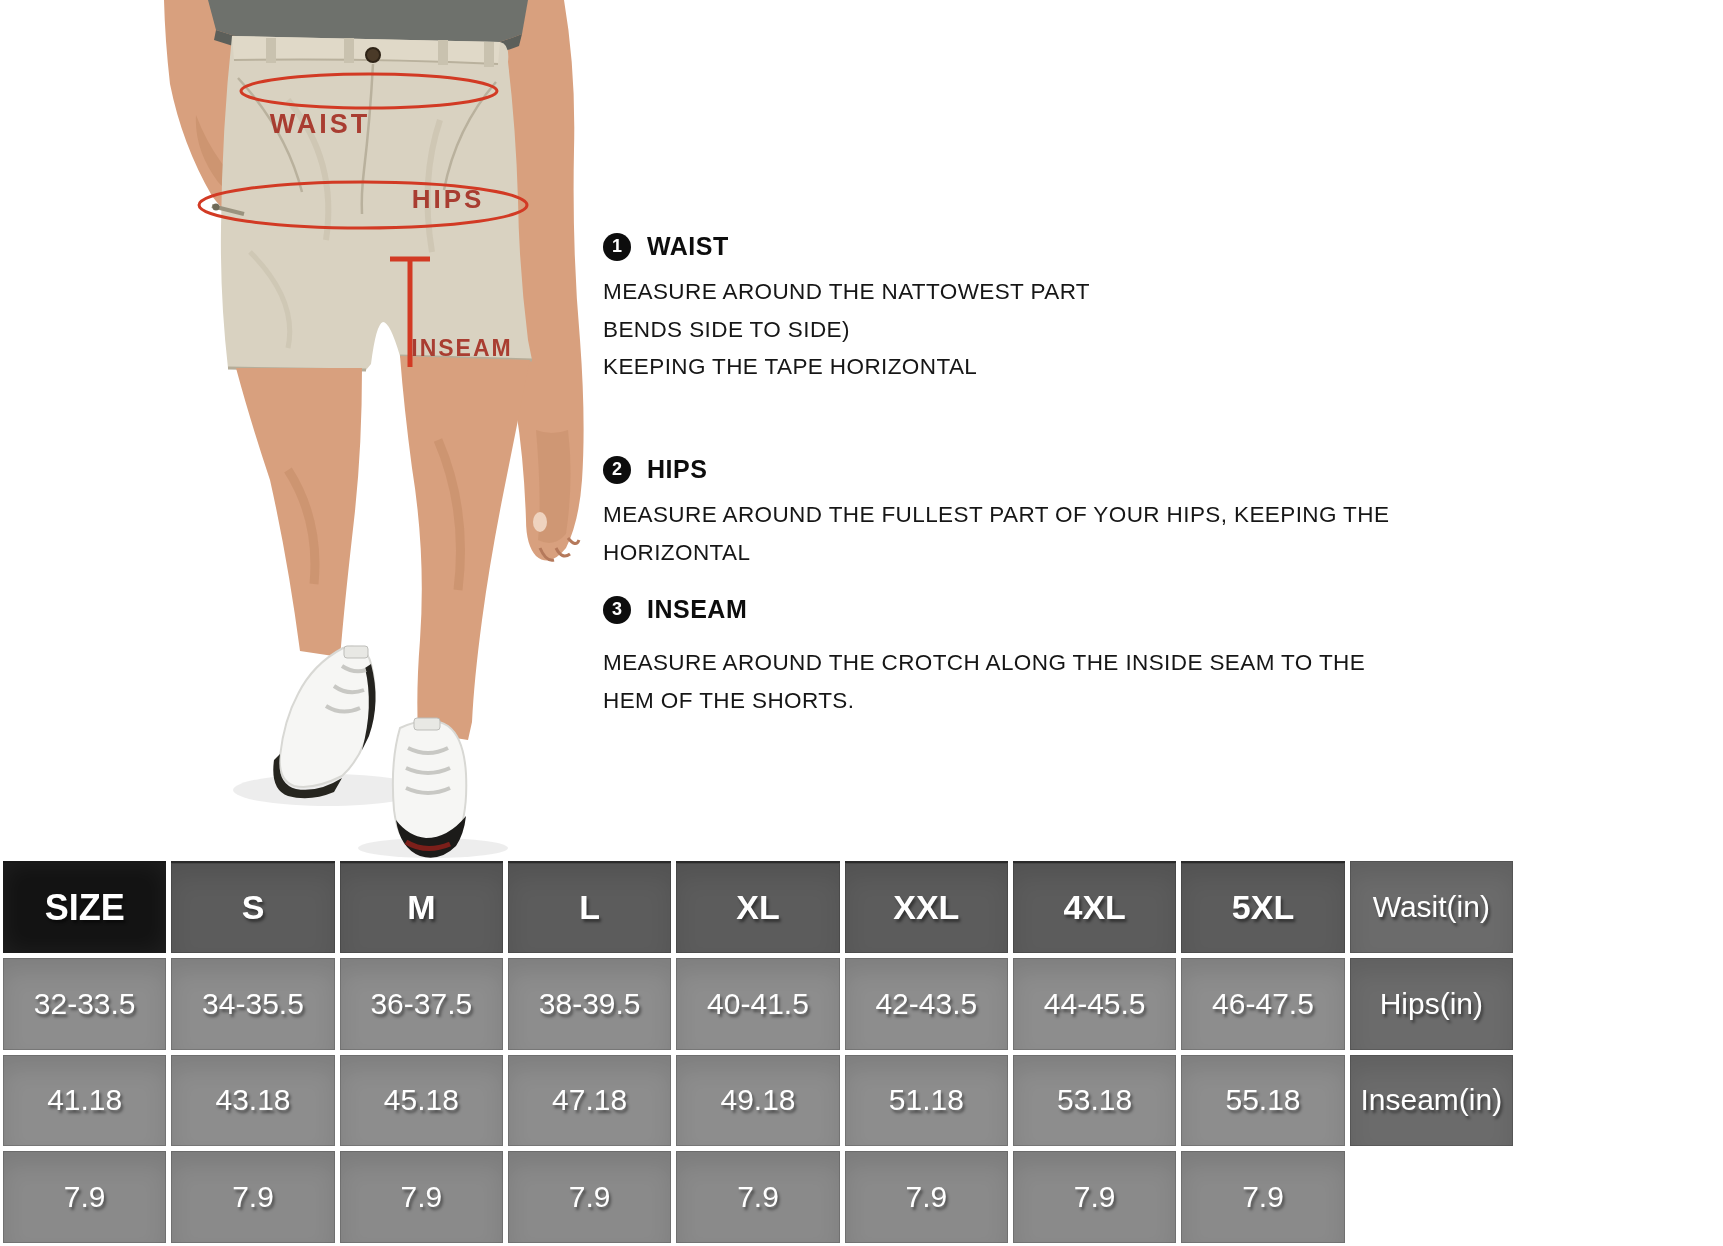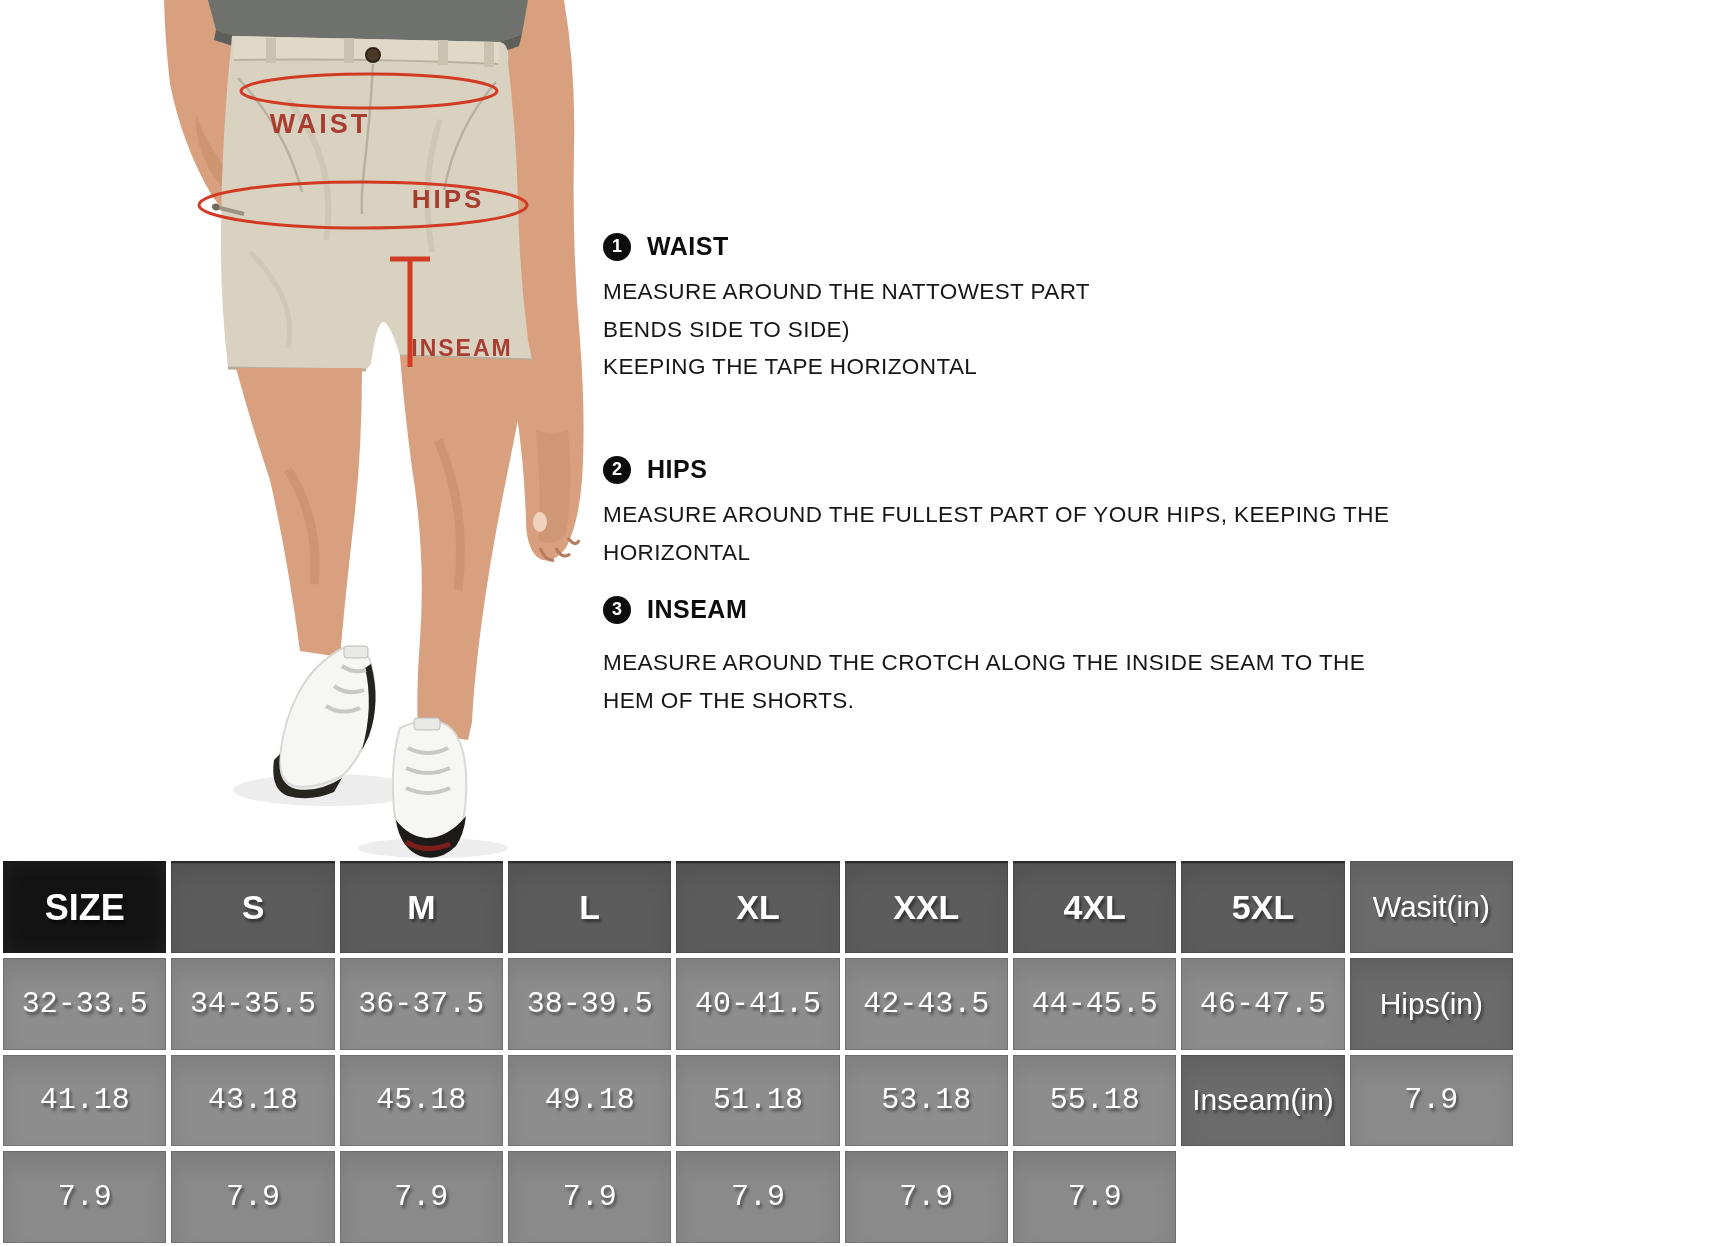--- a/index.html
+++ b/index.html
@@ -32,21 +32,21 @@
   }
   .cell{
     display:flex;align-items:center;justify-content:center;
     color:#fff;font-size:30px;
     text-shadow:2px 3px 3px rgba(0,0,0,.45);
     box-shadow:inset 0 0 0 1px rgba(0,0,0,.14), inset 0 14px 22px rgba(0,0,0,.10);
   }
   .cell.h{background:#5c5c5c;font-size:34px;font-weight:bold;border-top:2px solid rgba(25,25,25,.75);}
   .cell.h.size{background:#131313;font-size:36px;box-shadow:inset 0 0 26px rgba(255,255,255,.06);}
   .cell.label{background:#6b6b6b;}
-  .cell.d{background:#8d8d8d;font-family:Liberation Mono, monospace;}
+  .cell.d{background:#8d8d8d;}
   .cell.d.r3{background:#8a8a8a;}
 </style>
 </head>
 <body>
 
 <div class="page">
 
   <div class="photo">
     <svg viewBox="0 0 460 858">
 
@@ -185,20 +185,21 @@
     <div class="cell d">38-39.5</div>
     <div class="cell d">40-41.5</div>
     <div class="cell d">42-43.5</div>
     <div class="cell d">44-45.5</div>
     <div class="cell d">46-47.5</div>
 
     <div class="cell label">Hips(in)</div>
     <div class="cell d">41.18</div>
     <div class="cell d">43.18</div>
     <div class="cell d">45.18</div>
+    <div class="cell d">47.18</div>
     <div class="cell d">49.18</div>
     <div class="cell d">51.18</div>
     <div class="cell d">53.18</div>
     <div class="cell d">55.18</div>
 
     <div class="cell label">Inseam(in)</div>
     <div class="cell d r3">7.9</div>
     <div class="cell d r3">7.9</div>
     <div class="cell d r3">7.9</div>
     <div class="cell d r3">7.9</div>

